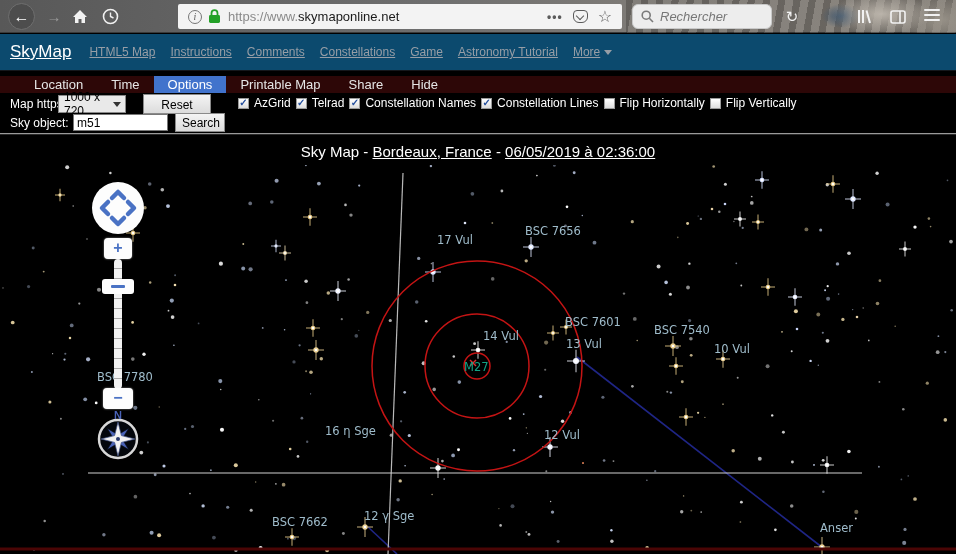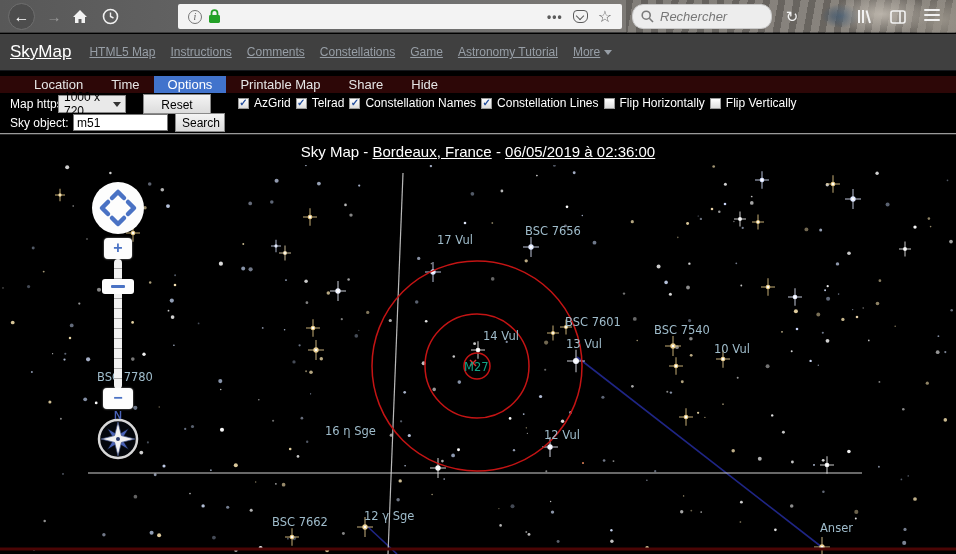--- a/index.html
+++ b/index.html
@@ -34,31 +34,31 @@
   .urltext .dim{color:#8a8a8a;}
   .urltext .strong{color:#1a1a1a;}
   .pageactions{margin-left:auto;display:flex;align-items:center;gap:10px;padding-right:10px;color:#5b5b5b;}
   .dots{letter-spacing:1px;font-weight:bold;font-size:12px;}
   .pocket{width:15px;height:13px;border:1.5px solid #5b5b5b;border-radius:4px 4px 6px 6px;
     position:relative;}
   .pocket::after{content:"";position:absolute;left:3px;top:2px;width:5px;height:5px;
     border-right:1.5px solid #5b5b5b;border-bottom:1.5px solid #5b5b5b;transform:rotate(45deg);}
   .star{font-size:16px;color:#5b5b5b;}
   .searchbox{position:absolute;left:632px;top:4px;width:140px;height:25px;background:#ededed;
-    border:1px solid #c9c9c9;border-radius:11px;display:flex;align-items:center;color:#777;}
+    border:1px solid #c9c9c9;border-radius:6px;display:flex;align-items:center;color:#777;}
   .searchbox .ph{font-style:italic;font-size:13px;}
   .mag{margin:0 6px 0 8px;}
   .reload{left:778px;font-size:15px;}
   .libicon{left:850px;}
   .sbicon{left:884px;}
   .burger{position:absolute;left:924px;top:9px;width:16px;}
   .burger div{height:2px;background:#f2f2f2;margin-bottom:3px;border-radius:1px;}
 
   
-  .siteheader{position:absolute;left:0;top:34px;width:956px;height:37px;background:#404040;
+  .siteheader{position:absolute;left:0;top:34px;width:956px;height:37px;background:#0c4a6e;
     display:flex;align-items:center;border-bottom:1px solid #15171b;}
   .brand{color:#fff;font-size:17px;text-decoration:underline;margin:0 18px 0 10px;cursor:pointer;}
   .navlinks{display:flex;gap:15px;align-items:center;}
   .navlink{color:#979ea6;font-size:12px;text-decoration:underline;cursor:pointer;white-space:nowrap;}
   .morewrap{display:flex;align-items:center;gap:4px;margin-left:15px;}
   .caret{width:0;height:0;border-left:4px solid transparent;border-right:4px solid transparent;
     border-top:5px solid #979ea6;}
 
   
   .menubar{position:absolute;left:0;top:76px;width:956px;height:17px;background:#2d0707;
@@ -137,20 +137,21 @@
         <path d="M8.5 4.5 V8.5 L11.5 10" fill="none" stroke="#f1f1f1" stroke-width="1.4"></path>
       </svg>
     </div>
 
     <div class="urlbar">
       <span class="info-i">i</span>
       <svg width="13" height="15" viewBox="0 0 13 15" style="margin-right:7px">
         <rect x="1" y="6" width="11" height="8" rx="1.4" fill="#23a127"></rect>
         <path d="M3.5 6 V4.2 A3 3 0 0 1 9.5 4.2 V6" fill="none" stroke="#23a127" stroke-width="1.8"></path>
       </svg>
+      <span class="urltext"><span class="dim">https://www.</span><span class="strong">skymaponline.net</span></span>
       <span class="pageactions">
         <span class="dots">•••</span>
         <span class="pocket"></span>
         <span class="star">☆</span>
       </span>
     </div>
 
     <div class="searchbox">
       <svg class="mag" width="13" height="13" viewBox="0 0 13 13">
         <circle cx="5.2" cy="5.2" r="4" fill="none" stroke="#7a7a7a" stroke-width="1.6"></circle>

